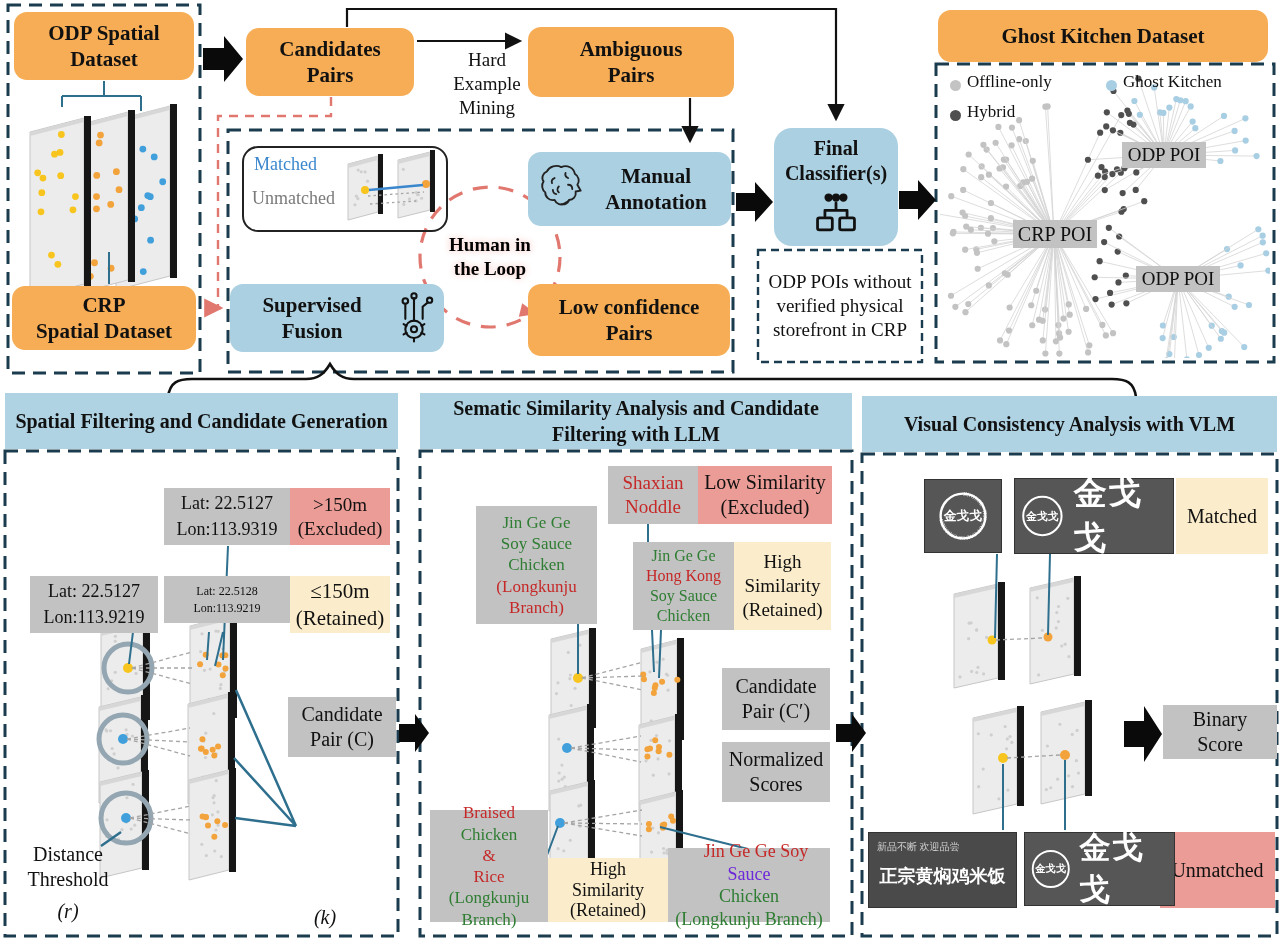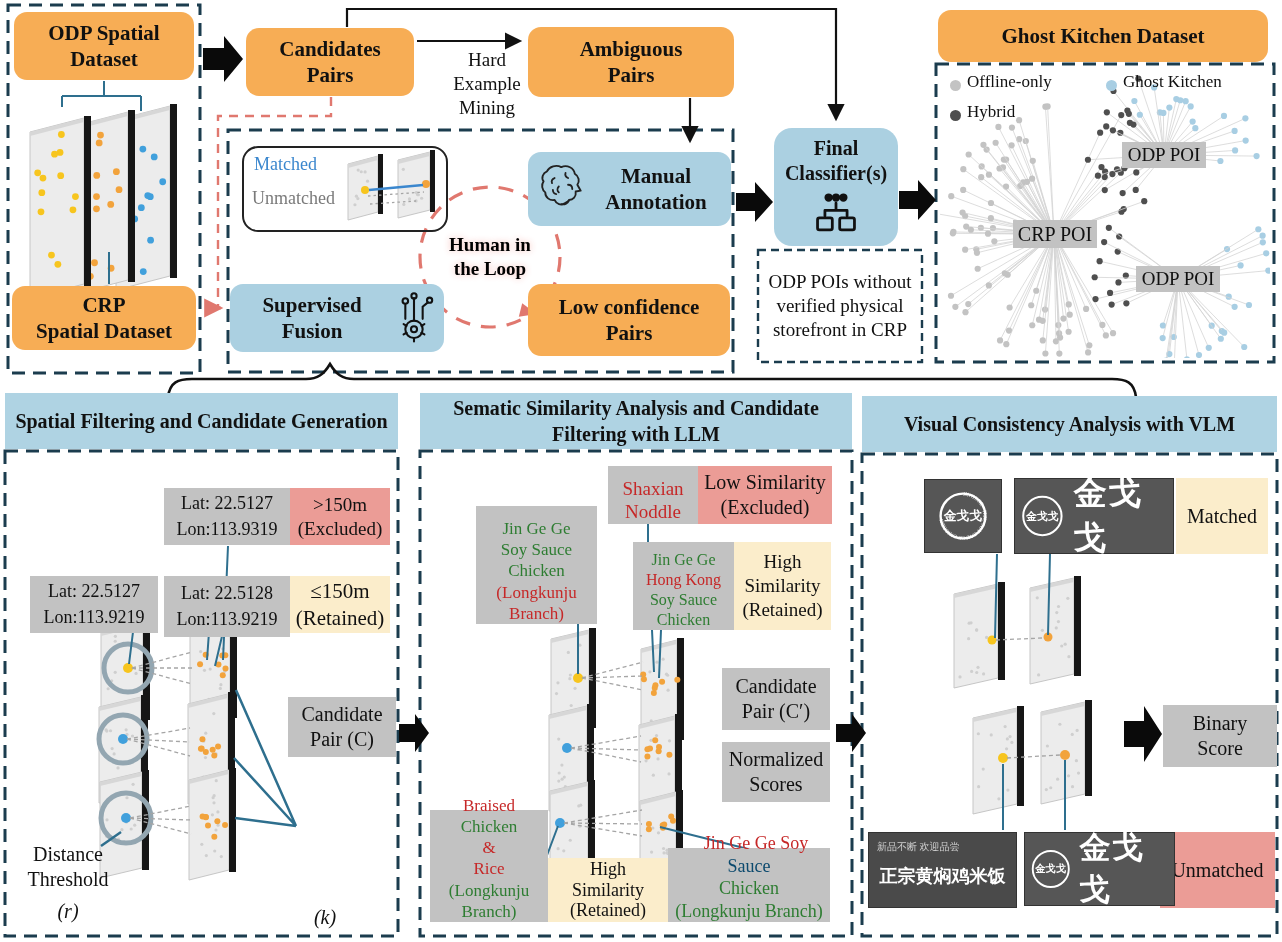--- a/index.html
+++ b/index.html
@@ -9,21 +9,21 @@
   .box{display:flex;flex-direction:column;align-items:center;justify-content:center;
        text-align:center;white-space:pre-line;line-height:1.25;}
   .orange{background:#F7AD55;border-radius:13px;font-weight:bold;}
   .blue{background:#ABD0E1;border-radius:13px;font-weight:bold;}
   .gray{background:#C2C2C2;}
   .salmon{background:#EB9C96;}
   .cream{background:#FBEDCB;}
   .hdr{background:#AFD3E3;font-weight:bold;font-size:20px;line-height:1.3;}
   .darktile{background:#565656;display:flex;align-items:center;justify-content:center;
             border:1px solid #333;}
-  .seg{white-space:pre-line;justify-content:flex-end;}
+  .seg{white-space:pre-line;}
   svg text{font-family:"Liberation Serif","DejaVu Serif",serif;}
 </style>
 </head>
 <body>
 
 <div id="stage">
 
   <svg id="deco" width="1282" height="942" viewBox="0 0 1282 942" class="abs" style="left:0;top:0">
     <defs>
       <marker id="arrB" markerWidth="10" markerHeight="10" refX="7" refY="4" orient="auto">
@@ -861,21 +861,21 @@
   <div class="abs box gray" style="left:1013px;top:220px;width:84px;height:28px;font-size:20px">CRP POI</div>
   <div class="abs box gray" style="left:1136px;top:266px;width:84px;height:26px;font-size:19px">ODP POI</div>
 
   <div class="abs box hdr" style="left:5px;top:393px;width:393px;height:56px">Spatial Filtering and Candidate Generation</div>
   <div class="abs box gray" style="left:164px;top:488px;width:126px;height:57px;font-size:18px;line-height:1.4">Lat: 22.5127
 Lon:113.9319</div>
   <div class="abs box salmon" style="left:290px;top:488px;width:100px;height:57px;font-size:19px">&gt;150m
 (Excluded)</div>
   <div class="abs box gray" style="left:30px;top:576px;width:128px;height:57px;font-size:18px;line-height:1.4">Lat: 22.5127
 Lon:113.9219</div>
-  <div class="abs box gray" style="left:164px;top:576px;width:126px;height:61px;font-size:18px;line-height:1.4">Lat: 22.5128
+  <div class="abs box gray" style="left:164px;top:576px;width:126px;height:47px;font-size:12px;line-height:1.4">Lat: 22.5128
 Lon:113.9219</div>
   <div class="abs box cream" style="left:290px;top:576px;width:100px;height:57px;font-size:21px">≤150m
 (Retained)</div>
   <div class="abs box gray" style="left:288px;top:697px;width:108px;height:60px;font-size:20px">Candidate
 Pair (C)</div>
   <div class="abs box" style="left:12px;top:832px;width:112px;height:70px;font-size:20px">Distance
 Threshold</div>
   <div class="abs box" style="left:12px;top:898px;width:112px;height:26px;font-size:20px;font-style:italic">(r)</div>
   <div class="abs box" style="left:254px;top:904px;width:142px;height:26px;font-size:20px;font-style:italic">(k)</div>
 
@@ -902,21 +902,21 @@
 Scores</div>
   <div class="abs box gray seg" style="left:430px;top:810px;width:118px;height:112px;font-size:17px"><span style="color: rgb(198, 40, 40);">Braised</span>
 <span style="color: rgb(46, 125, 50);">Chicken</span><span style="color: rgb(198, 40, 40);"> &amp;</span>
 <span style="color: rgb(198, 40, 40);">Rice</span>
 <span style="color: rgb(46, 125, 50);">(Longkunju</span>
 <span style="color: rgb(46, 125, 50);">Branch)</span></div>
   <div class="abs box cream" style="left:548px;top:858px;width:120px;height:64px;font-size:18px;line-height:1.15">High
 Similarity
 (Retained)</div>
   <div class="abs box gray seg" style="left:668px;top:848px;width:162px;height:74px;font-size:18px"><span style="color: rgb(198, 40, 40); margin-left: 14px;">Jin Ge Ge Soy</span>
-<span style="color: #0c4a6e;">Sauce </span><span style="color: rgb(46, 125, 50);">Chicken</span>
+<span style="color: #6d28d9;">Sauce </span><span style="color: rgb(46, 125, 50);">Chicken</span>
 <span style="color: rgb(46, 125, 50);">(Longkunju Branch)</span></div>
 
   <div class="abs box hdr" style="left:862px;top:396px;width:415px;height:56px">Visual Consistency Analysis with VLM</div>
 
   <div class="abs darktile" style="left:924px;top:479px;width:78px;height:74px">
     <svg width="64" height="64" viewBox="0 0 60 60">
       <circle cx="30" cy="30" r="21" fill="none" stroke="#fff" stroke-width="2.2"></circle>
       <path id="ringArc1" d="M30 11 a19 19 0 1 1 -0.1 0" fill="none"></path>
       <text font-size="5" fill="#fff"><textPath href="#ringArc1">JINGEGE · H.K. SOY SAUCE CHICKEN</textPath></text>
       <text x="30" y="34" font-size="12" font-weight="bold" fill="#fff" text-anchor="middle">金戈戈</text>
@@ -924,21 +924,21 @@
   </div>
   <div class="abs darktile" style="left:1014px;top:478px;width:160px;height:76px;gap:4px">
     <svg width="58" height="58" viewBox="0 0 60 60">
       <circle cx="30" cy="30" r="21" fill="none" stroke="#fff" stroke-width="2.2"></circle>
       <text x="30" y="34" font-size="12" font-weight="bold" fill="#fff" text-anchor="middle">金戈戈</text>
     </svg>
     <span style="color:#fff;font-size:33px;font-weight:bold;letter-spacing:2px">金戈戈</span>
   </div>
   <div class="abs box cream" style="left:1176px;top:478px;width:92px;height:76px;font-size:20px">Matched</div>
 
-  <div class="abs box gray" style="left:1163px;top:705px;width:114px;height:62px;font-size:20px">Binary
+  <div class="abs box gray" style="left:1163px;top:705px;width:114px;height:54px;font-size:20px">Binary
 Score</div>
 
   <div class="abs" style="left:868px;top:832px;width:149px;height:76px;background:#4A4A4A;border:1px solid #333">
     <div style="color:#CFCFCF;font-size:10px;padding:7px 0 0 8px">新品不断  欢迎品尝</div>
     <div style="color:#fff;font-size:18px;font-weight:bold;text-align:center;margin-top:10px">正宗黄焖鸡米饭</div>
   </div>
   <div class="abs box salmon" style="left:1160px;top:832px;width:115px;height:76px;font-size:20px;z-index:1">Unmatched</div>
   <div class="abs darktile" style="left:1024px;top:832px;width:151px;height:74px;gap:3px;z-index:2">
     <svg width="54" height="54" viewBox="0 0 60 60">
       <circle cx="30" cy="30" r="21" fill="none" stroke="#fff" stroke-width="2.2"></circle>

